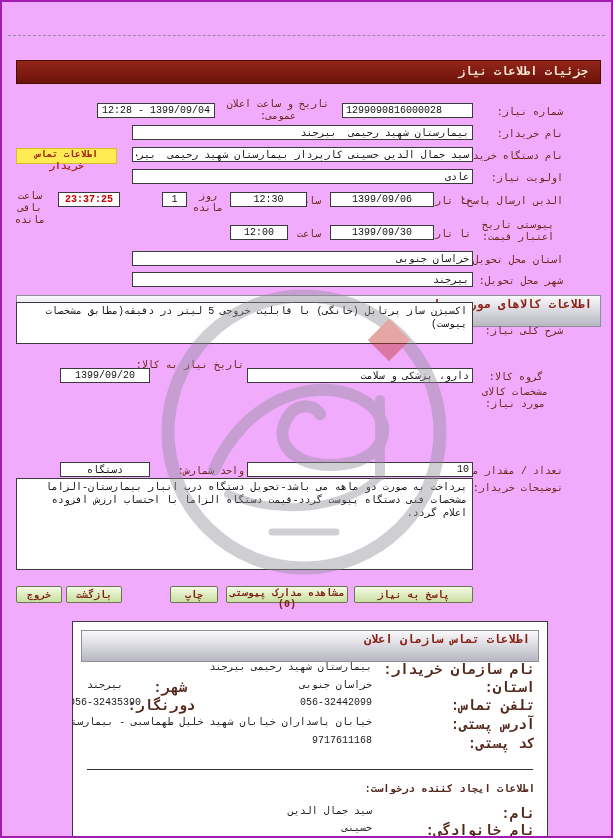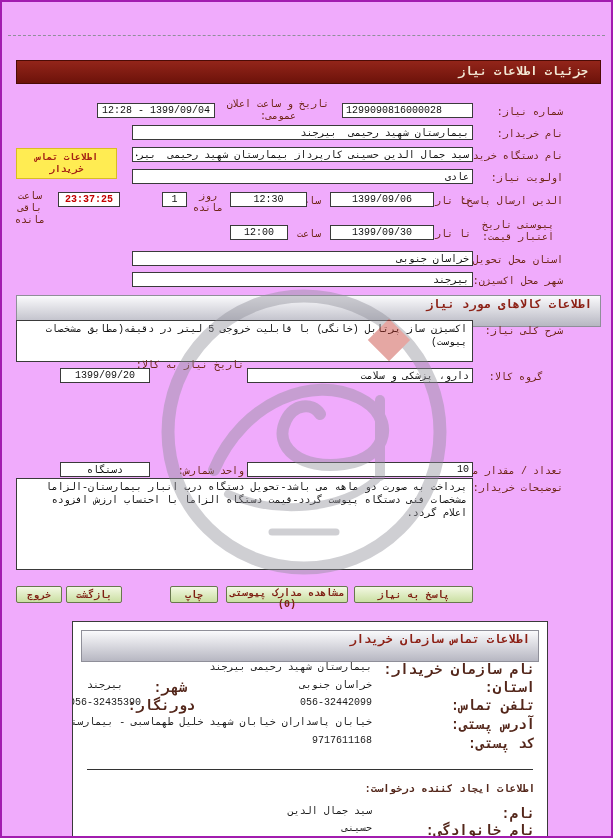--- a/index.html
+++ b/index.html
@@ -31,21 +31,21 @@
   .ta {
     position:absolute; background:#fff; border:1px solid #3a3a3a; font-size:10px;
     line-height:13px; padding:2px 5px; overflow:hidden; color:#101010;
   }
   .btn {
     position:absolute; top:584px; height:17px; font-family:inherit; font-size:10px;
     font-weight:bold; color:#7e1f12; background:linear-gradient(#f3f8e3,#cadfa2);
     border:1px solid #68774e; border-radius:2px; padding:0; cursor:pointer;
   }
   .ybtn {
-    position:absolute; left:14px; top:146px; width:101px; height:31px;
+    position:absolute; left:14px; top:146px; width:101px; height:16px;
     background:#ffec52; border:1px solid #d9bd23; color:#a32013; font-weight:bold;
     font-size:9.5px; line-height:12px; cursor:pointer;
     font-family:inherit; padding:0;
   }
   .modal {
     position:absolute; left:70px; top:619px; width:476px; height:219px;
     background:#fff; border:1px solid #3a3a3a; overflow:hidden; z-index:20;
   }
   .mlbl { position:absolute; font-size:14px; font-weight:bold; color:#53261a; white-space:nowrap; }
   .mval { position:absolute; font-size:10px; color:#1a1a1a; white-space:nowrap; }
@@ -87,33 +87,34 @@
   <span class="lbl lblw" style="left:2px; top:189px; width:52px">ساعت باقی مانده</span>
 
   <span class="lbl lblw" style="right:48px; top:218px; width:90px">پیوستی تاریخ اعتبار قیمت:</span>
   <span class="lbl" style="right:140px; top:226px">تا تاریخ</span>
   <input class="fld c" style="left: 328px; top: 223px; width: 104px;" dir="ltr" value="1399/09/30">
   <span class="lbl" style="left:290px; top:226px; width:34px; text-align:center">ساعت</span>
   <input class="fld c" style="left: 228px; top: 223px; width: 58px;" dir="ltr" value="12:00">
 
   <span class="lbl" style="right:48px; top:252px">استان محل تحویل:</span>
   <input class="fld" style="left: 130px; top: 249px; width: 341px;" value="خراسان جنوبی">
-  <span class="lbl" style="right:48px; top:273px">شهر محل اکسیژن:</span>
+  <span class="lbl" style="right:48px; top:273px">شهر محل تحویل:</span>
   <input class="fld" style="left: 130px; top: 270px; width: 341px;" value="بیرجند">
 
   <div class="secbar" style="left:14px; top:293px; width:585px">اطلاعات کالاهای مورد نیاز</div>
 
   <span class="lbl" style="right:48px; top:323px">شرح کلی نیاز:</span>
-  <div class="ta" style="left:14px; top:318px; width:457px; height:42px">اکسیژن ساز پرتابل (خانگی) با قابلیت خروجی 5 لیتر در دقیقه(مطابق مشخصات پیوست)</div>
+  <div class="ta" style="left:14px; top:300px; width:457px; height:42px">اکسیژن ساز پرتابل (خانگی) با قابلیت خروجی 5 لیتر در دقیقه(مطابق مشخصات پیوست)</div>
 
   <span class="lbl" style="right:68px; top:369px">گروه کالا:</span>
   <input class="fld" style="left: 245px; top: 366px; width: 226px;" value="دارو، پزشکی و سلامت">
   <span class="lbl" style="left:150px; top:357px; width:92px; text-align:right">تاریخ نیاز به کالا:</span>
   <input class="fld c" style="left: 58px; top: 366px; width: 90px;" dir="ltr" value="1399/09/20">
 
+  <span class="lbl lblw" style="right:48px; top:385px; width:96px">مشخصات کالای مورد نیاز:</span>
 
   <span class="lbl" style="right:48px; top:463px">تعداد / مقدار مورد نیاز:</span>
   <input class="fld" style="left: 245px; top: 460px; width: 226px;" value="10">
   <span class="lbl" style="left:150px; top:463px; width:92px; text-align:right">واحد شمارش:</span>
   <input class="fld c" style="left: 58px; top: 460px; width: 90px;" value="دستگاه">
 
   <span class="lbl" style="right:48px; top:480px">توضیحات خریدار:</span>
   <div class="ta" style="left:14px; top:476px; width:457px; height:92px">پرداخت به صورت دو ماهه می باشد-تحویل دستگاه درب انبار بیمارستان-الزاما مشخصات فنی دستگاه پیوست گردد-قیمت دستگاه الزاما با احتساب ارزش افزوده اعلام گردد.</div>
 
   <button class="btn" style="left:352px; width:119px">پاسخ به نیاز</button>
@@ -125,21 +126,21 @@
   <svg class="watermark" viewBox="0 0 320 310">
     <circle cx="160" cy="152" r="136" fill="none" stroke="#8e8e98" stroke-width="13"></circle>
     <path d="M70,190 C100,120 170,95 215,118 C252,136 246,178 200,184 C158,190 128,168 142,140 C150,124 168,122 176,134" fill="none" stroke="#8e8e98" stroke-width="12" stroke-linecap="round"></path>
     <path d="M84,214 C134,236 196,230 232,200" fill="none" stroke="#8e8e98" stroke-width="8" stroke-linecap="round"></path>
     <path d="M236,120 L236,196" stroke="#8e8e98" stroke-width="10" stroke-linecap="round"></path>
     <path d="M128,252 h64" stroke="#8e8e98" stroke-width="7" stroke-linecap="round"></path>
     <rect x="230" y="45" width="30" height="30" transform="rotate(45 245 60)" fill="#c23026"></rect>
   </svg>
 
   <div class="modal">
-    <div class="secbar" style="left:8px; top:8px; width:458px">اطلاعات تماس سازمان خریدار</div>
+    <div class="secbar" style="left:8px; top:8px; width:458px">اطلاعات تماس سازمان اعلان</div>
 
     <span class="mlbl" style="right:12px; top:39px">نام سازمان خریدار:</span>
     <span class="mval" style="right:175px; top:39px">بیمارستان شهید رحیمی  بیرجند</span>
 
     <span class="mlbl" style="right:12px; top:57px">استان:</span>
     <span class="mval" style="right:175px; top:57px">خراسان جنوبی</span>
     <span class="mlbl" style="right:360px; top:57px">شهر:</span>
     <span class="mval" style="right:424px; top:57px">بیرجند</span>
 
     <span class="mlbl" style="right:12px; top:75px">تلفن تماس:</span>

